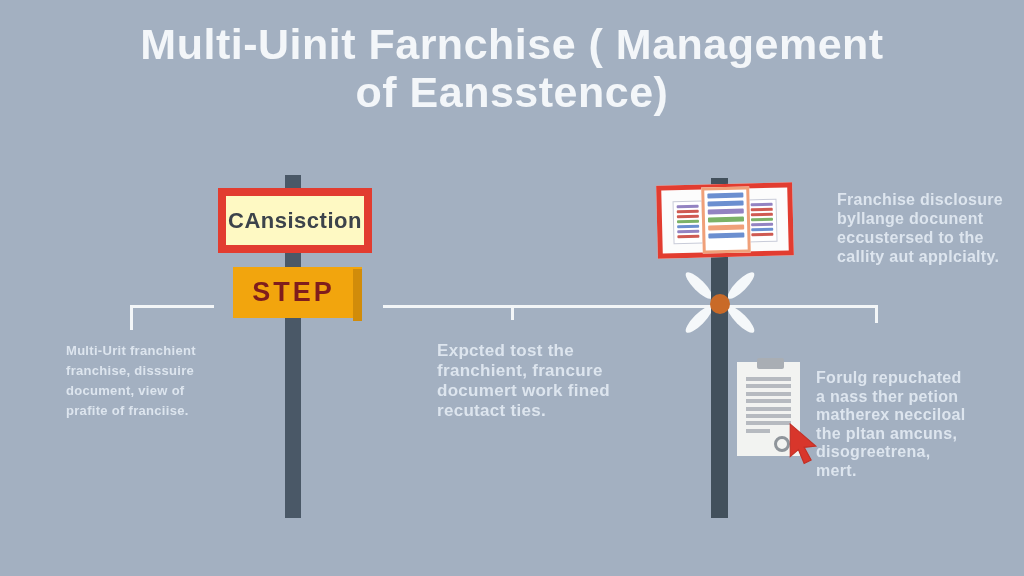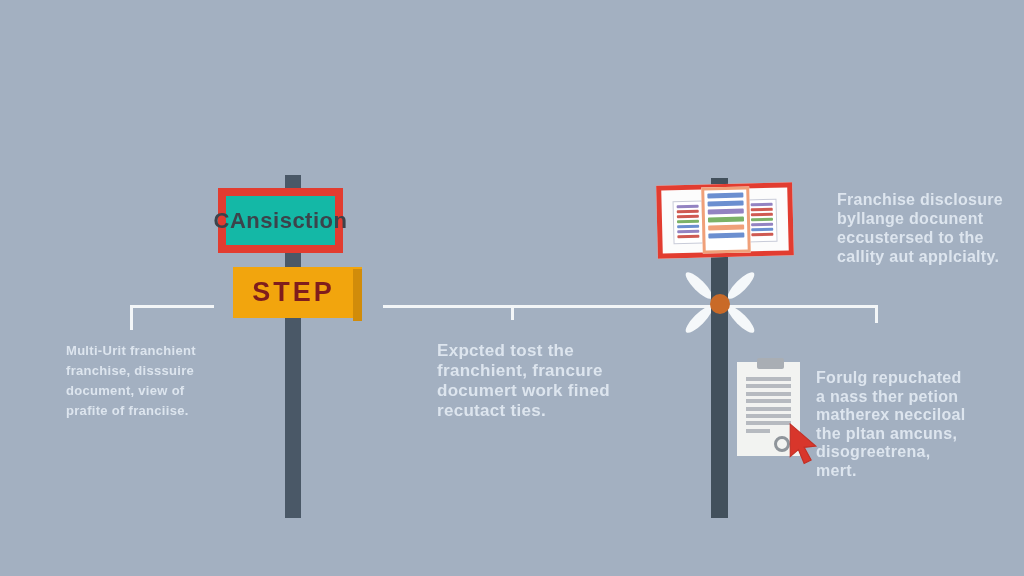--- a/index.html
+++ b/index.html
@@ -13,22 +13,22 @@
     position:absolute; top:20px; left:0; width:1024px;
     text-align:center; font-size:43px; line-height:48px; font-weight:bold;
     color:#f3f6f9; letter-spacing:0.5px; white-space:pre-line;
   }
   
   .pole { position:absolute; background:#4a5867; }
   .pole-left  { left:285px; top:175px; width:16px; height:343px; }
   .pole-right { left:711px; top:178px; width:17px; height:340px; background:#42505c; }
   
   .warning-sign {
-    position:absolute; left:218px; top:188px; width:125px; height:65px;
-    background:#14b8a6; border:8px solid #e23c30; box-sizing:border-box;
+    position:absolute; left:218px; top:188px; width:154px; height:65px;
+    background:#fef9c3; border:8px solid #e23c30; box-sizing:border-box;
     display:flex; align-items:center; justify-content:center;
   }
   .warning-sign span { font-size:22px; font-weight:bold; color:#3c434b; letter-spacing:0.5px; }
   .step-sign {
     position:absolute; left:233px; top:267px; width:129px; height:51px;
     background:#f2a50d; display:flex; align-items:center; justify-content:center;
   }
   .step-edge { position:absolute; right:0; top:2px; width:9px; height:102%; background:#d18c0a; }
   .step-sign span { font-size:27px; font-weight:bold; color:#7f1d1d; letter-spacing:3px; padding-right:8px; }
   
@@ -93,20 +93,22 @@
     position:absolute; left:774px; top:436px; width:10px; height:10px;
     border:3px solid #8f959b; border-radius:50%; background:transparent;
   }
   .cursor-svg { position:absolute; left:786px; top:423px; z-index:4; }
 </style>
 </head>
 <body>
 
 <div class="canvas">
 
+  <div class="title">Multi-Uinit Farnchise ( Management
+of Eansstence)</div>
 
   <div class="tl tl-tick-start"></div>
   <div class="tl tl-seg-left"></div>
   <div class="tl tl-seg-right"></div>
   <div class="tl tl-tick-mid"></div>
   <div class="tl tl-tick-end"></div>
 
   <div class="petal petal-nw"></div>
   <div class="petal petal-ne"></div>
   <div class="petal petal-sw"></div>

